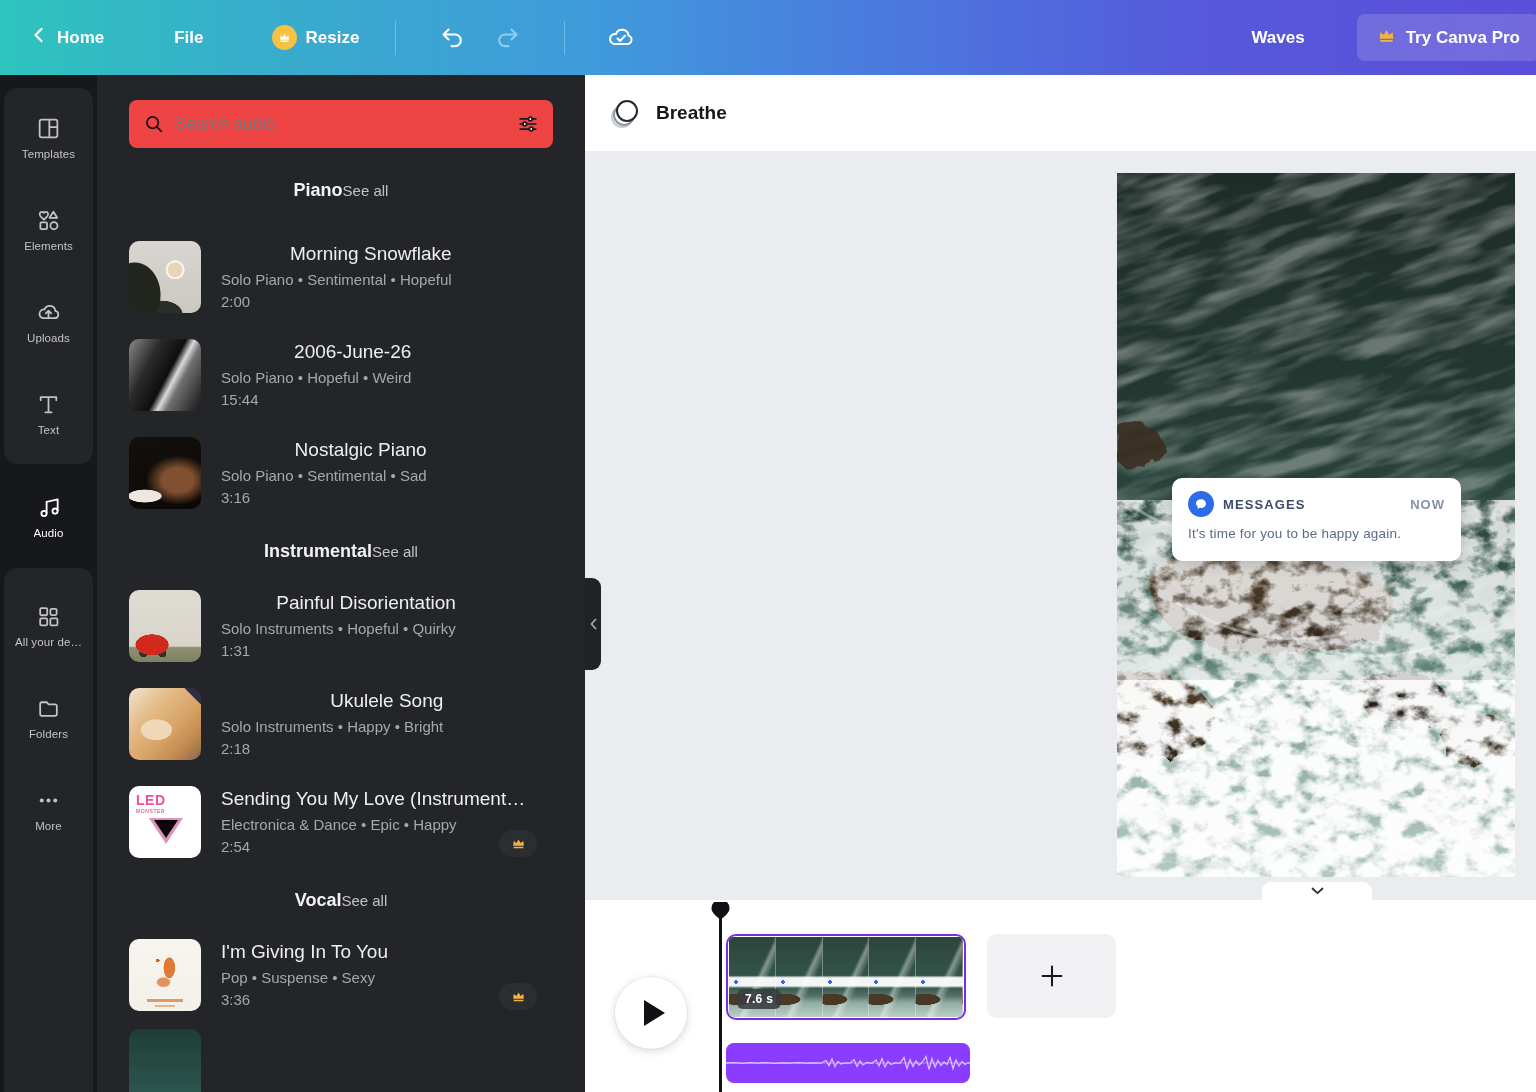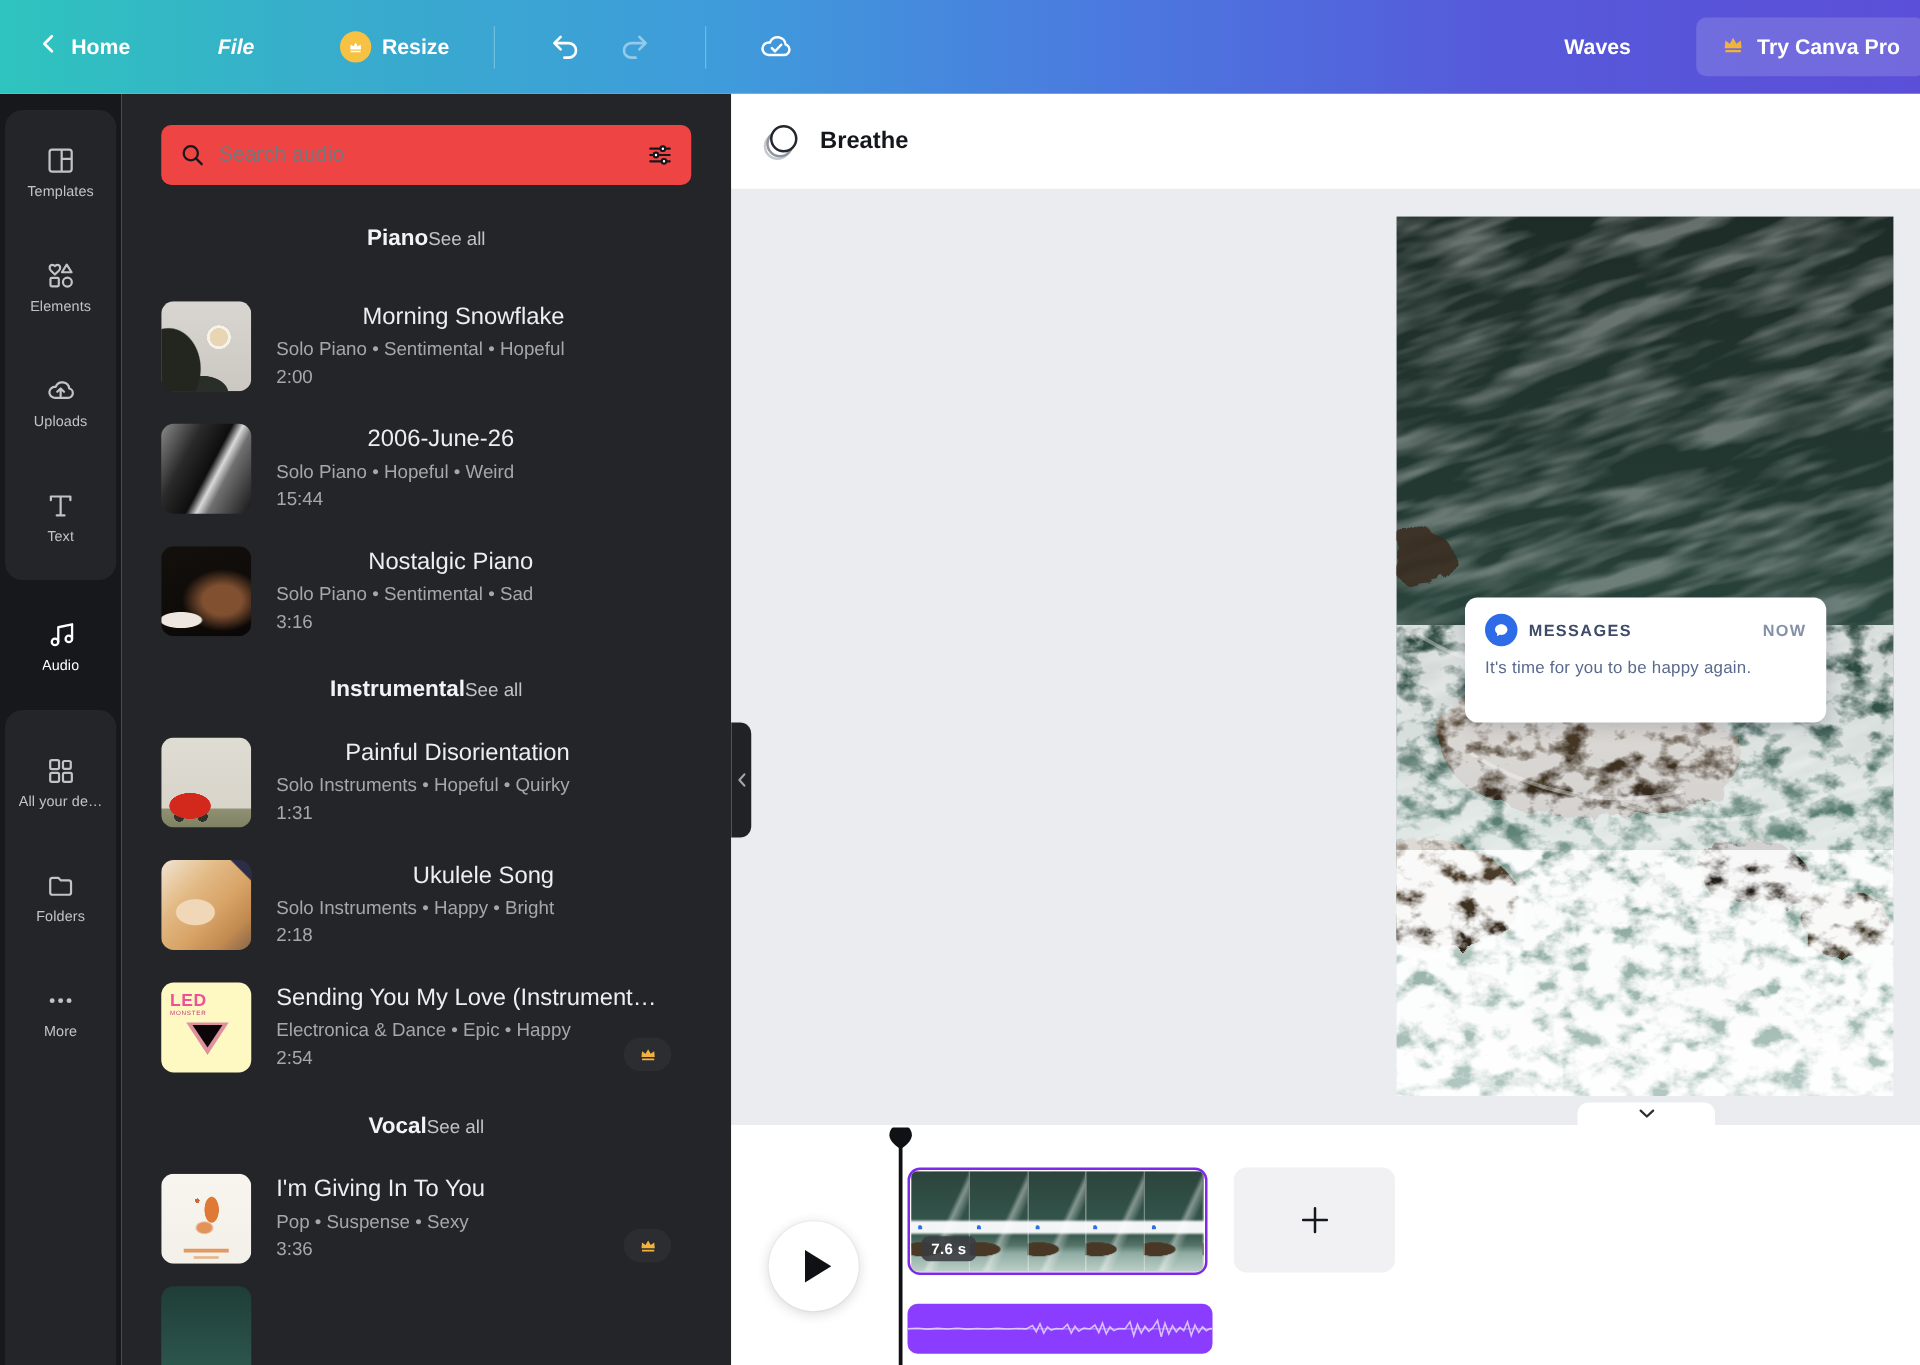--- a/index.html
+++ b/index.html
@@ -7,21 +7,21 @@
               font-family:"Liberation Sans", sans-serif; }
 
   
   .topbar{
     height:75px; display:flex; align-items:center; color:#fff;
     background:linear-gradient(90deg,#2EC4BE 0%,#37AECB 16%,#3F9BDB 38%,#4B79DF 58%,#5659DA 78%,#5B4FD8 100%);
     font-size:17px; font-weight:700; position:relative; z-index:5;gap:16px;
   }
   .tb-item{ display:flex; align-items:center; gap:9px; cursor:pointer; }
   .tb-home{ margin-left:30px; }
-  .tb-file{ margin-left:54px;font-style:italic; }
+  .tb-file{ margin-left:54px; }
   .tb-resize{ margin-left:52px; }
   .tb-divider{ width:1px; height:34px; background:rgba(255,255,255,.28); margin:0 20px; }
   .tb-icon-btn{ width:40px; height:40px; display:flex; align-items:center; justify-content:center; cursor:pointer; }
   .tb-redo{ opacity:.45; }
   .crown-circle{ width:25px; height:25px; border-radius:50%; background:#F7C243; display:flex; align-items:center; justify-content:center; }
   .tb-spacer{ flex:1; }
   .tb-waves{ font-weight:700; margin-right:36px; }
   .tb-try{
     height:47px; display:flex; align-items:center; gap:10px; padding:0 20px;
     background:rgba(255,255,255,.15); border-radius:8px; margin-right:-4px; white-space:nowrap; cursor:pointer;
@@ -75,21 +75,21 @@
       linear-gradient(160deg,#14100C,#0A0706); }
   .art-scooter{ background:
       radial-gradient(ellipse 24px 15px at 32% 76%, #D3281C 68%, rgba(211,40,28,0) 70%),
       radial-gradient(circle 5px at 20% 88%, #30302C 80%, rgba(48,48,44,0) 82%),
       radial-gradient(circle 5px at 46% 88%, #30302C 80%, rgba(48,48,44,0) 82%),
       linear-gradient(180deg,#DFDCD3 0%,#D8D4CA 78%,#8E9071 80%,#7E8162 100%); }
   .art-ukulele{ background:
       linear-gradient(225deg,#2E2D47 11%,rgba(46,45,71,0) 12%),
       radial-gradient(ellipse 30px 20px at 38% 58%, #F0D7B8 50%, rgba(240,215,184,0) 54%),
       linear-gradient(135deg,#F1E4D3 0%,#E3BB86 32%,#D8A468 58%,#C28A50 80%,#86664A 100%); }
-  .art-led{ background:#fef9c3; }
+  .art-led{ background:#ffffff; }
   .led-logo{ position:absolute; left:7px; top:6px; color:#F0509A; font-size:14px; font-weight:700; letter-spacing:.5px; }
   .led-sub{ position:absolute; left:7px; top:22px; color:#C23579; font-size:5px; letter-spacing:.6px; }
   .led-tri{ position:absolute; left:20px; top:32px; width:0; height:0;
             border-left:17px solid transparent; border-right:17px solid transparent; border-top:26px solid rgba(195,60,125,.55); }
   .led-tri:after{ content:""; position:absolute; left:-12px; top:-24px; width:0; height:0;
             border-left:12px solid transparent; border-right:12px solid transparent; border-top:18px solid #0D0609; }
   .art-giving{ background:
       radial-gradient(ellipse 10px 18px at 56% 40%, #DE7A36 55%, rgba(222,122,54,0) 60%),
       radial-gradient(ellipse 14px 10px at 48% 60%, rgba(222,122,54,.8) 40%, rgba(222,122,54,0) 55%),
       radial-gradient(circle 2px at 40% 30%, #C96A2E 90%, rgba(201,106,46,0) 95%),
@@ -104,21 +104,21 @@
   .canvas-title{ font-size:19px; font-weight:700; color:#14171C; }
   .workspace{ flex:1; background:#EBECEF; position:relative; }
 
   .collapse-handle{ position:absolute; left:0; top:427px; width:16px; height:92px; background:#202226;
                     border-radius:0 9px 9px 0; display:flex; align-items:center; justify-content:center;
                     color:#A3A4A7; cursor:pointer; }
 
   .wave-image{ position:absolute; left:532px; top:22px; width:398px; height:704px; overflow:hidden; }
   .wave-image svg{ display:block; }
 
-  .notif-card{ position:absolute; left:587px; top:327px; width:289px; height:100px; background:#fff;
+  .notif-card{ position:absolute; left:587px; top:327px; width:289px; height:83px; background:#fff;
                border-radius:10px; box-shadow:0 4px 14px rgba(20,30,50,.18); padding:13px 16px 0; }
   .notif-top{ display:flex; align-items:center; gap:9px; }
   .notif-app{ font-size:13px; font-weight:700; letter-spacing:1.1px; color:#3D4B68; }
   .notif-now{ margin-left:auto; font-size:13px; font-weight:700; letter-spacing:1px; color:#8591A9; }
   .notif-msg{ font-size:13.5px; color:#5A6A8C; margin-top:9px; letter-spacing:.2px; }
   .chat-badge{ width:26px; height:26px; border-radius:50%; background:#2E6BE6; display:flex;
                align-items:center; justify-content:center; }
 
   .timeline-tab{ position:absolute; bottom:0; left:677px; width:110px; height:18px; background:#fff;
                  border-radius:9px 9px 0 0; display:flex; align-items:center; justify-content:center; cursor:pointer; }

